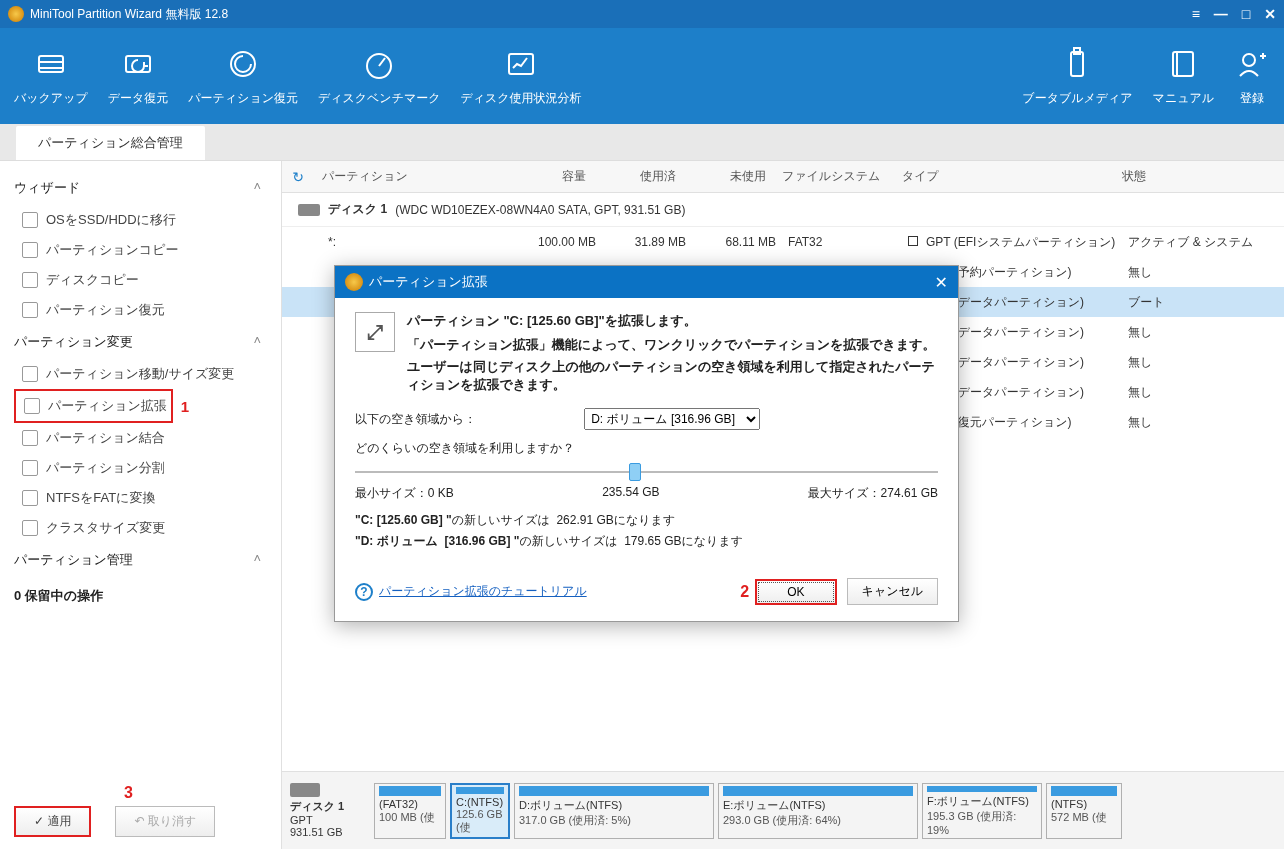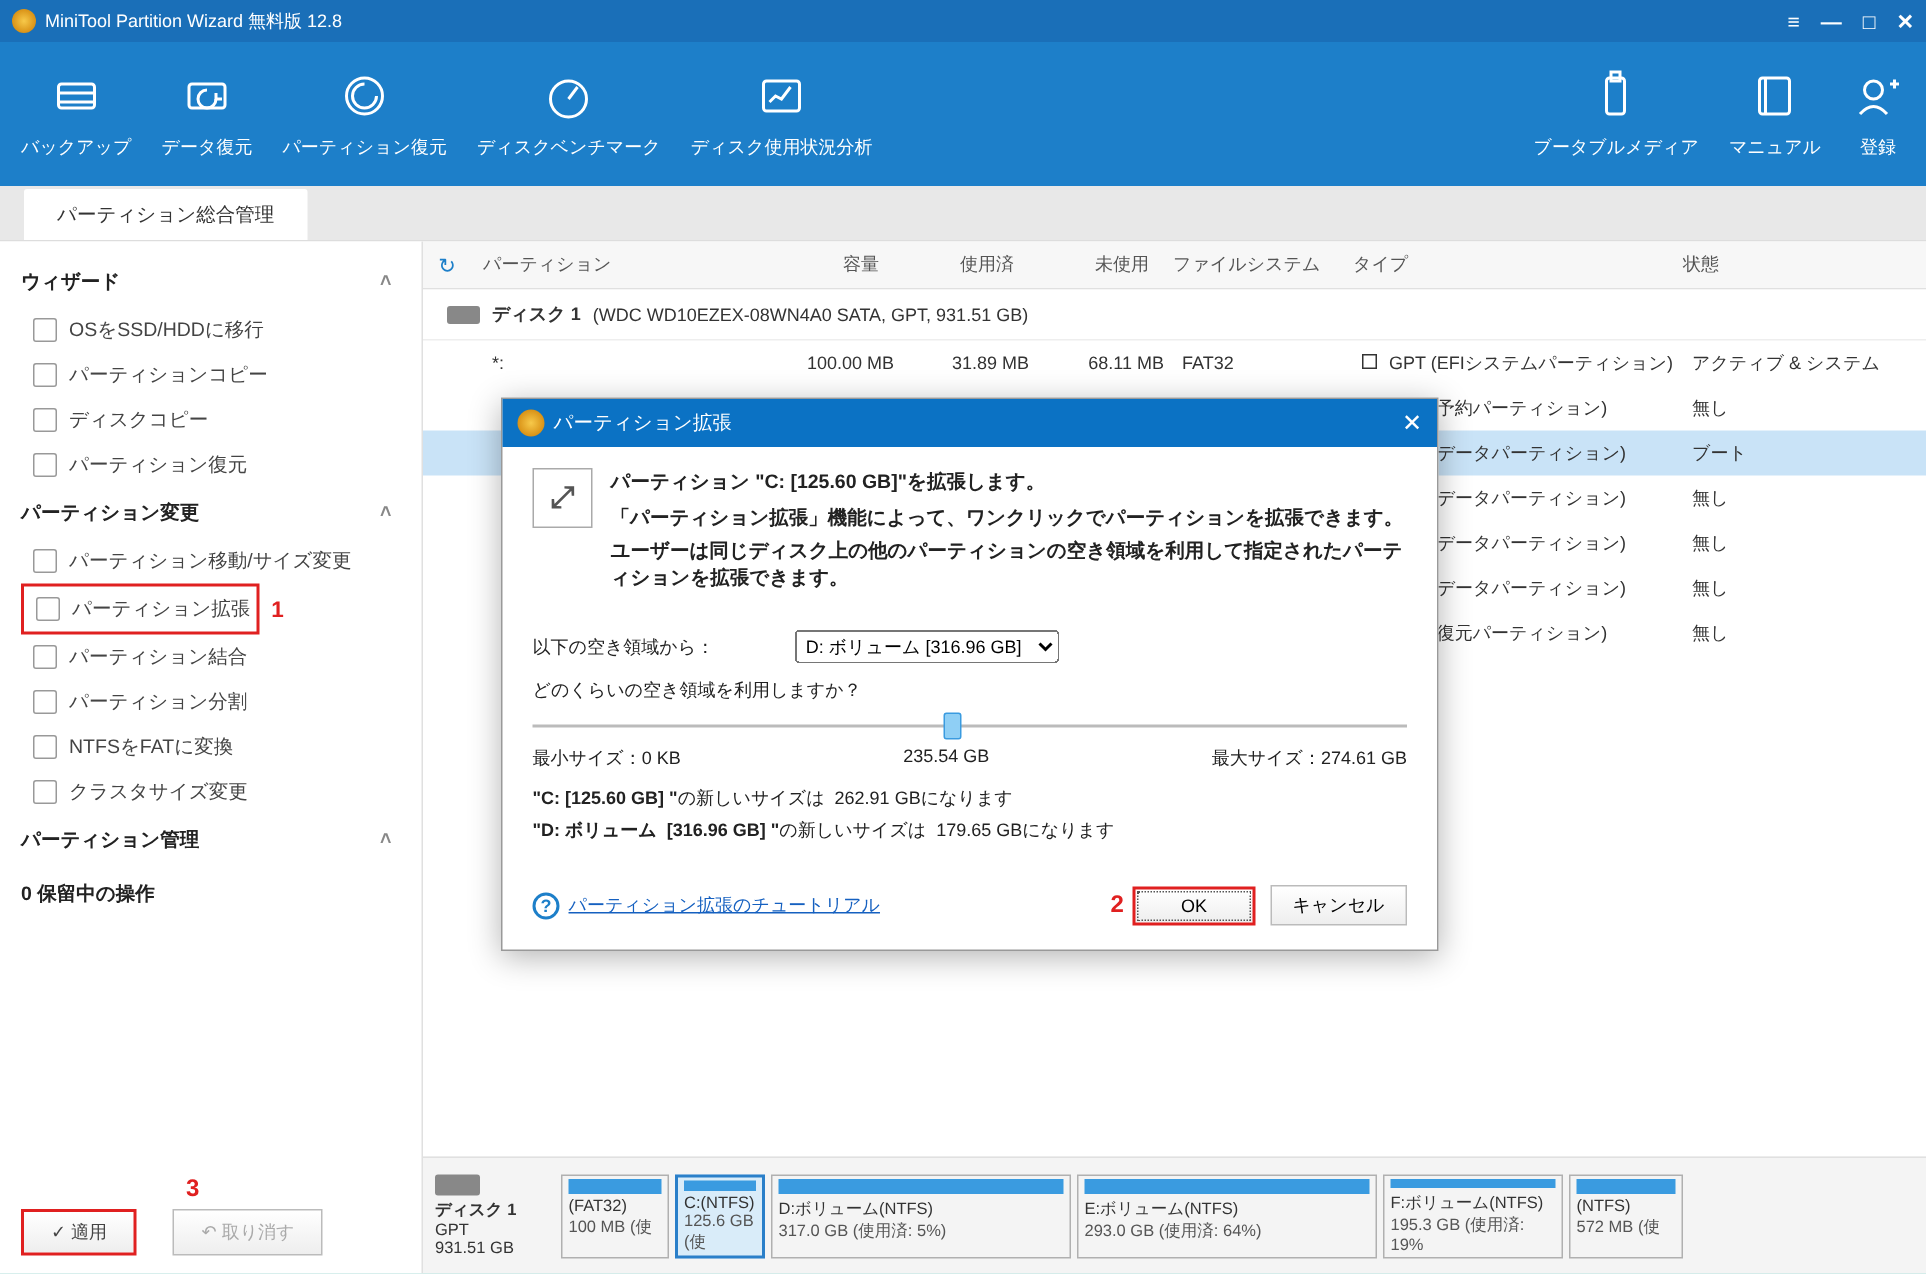--- a/index.html
+++ b/index.html
@@ -11,21 +11,21 @@
   .titlebar .win-btns { display: flex; gap: 14px; font-size: 14px; font-weight: bold; }
   .titlebar .win-btns span { cursor: pointer; }
   .toolbar { height: 96px; background: #1d7fc9; display: flex; align-items: center; padding: 0 4px; }
   .toolbar .tbtn { color: #fff; text-align: center; padding: 6px 10px; font-size: 12px; cursor: pointer; }
   .toolbar .tbtn .tic { width: 36px; height: 36px; margin: 0 auto 8px; display: block; }
   .toolbar .spacer { flex: 1; }
   .tabrow { height: 36px; background: #e8e8e8; display: flex; align-items: flex-end; padding-left: 16px; }
   .tabrow .tab { background: #fff; padding: 8px 22px; font-size: 13px; color: #333; border-radius: 2px 2px 0 0; font-family: Liberation Mono, monospace; }
   .body { flex: 1; display: flex; background: #fff; border-top: 1px solid #ddd; }
   .sidebar { width: 282px; background: #fff; border-right: 1px solid #e0e0e0; padding: 10px 0 10px 14px; font-size: 13px; color: #333; overflow: hidden; position: relative; }
-  .sidebar h4 { font-size: 13px; font-weight: bold; color: #222; padding: 8px 0; display: flex; justify-content: space-between; padding-right: 20px; }
+  .sidebar h4 { font-size: 13px; font-weight: normal; color: #222; padding: 8px 0; display: flex; justify-content: space-between; padding-right: 20px; }
   .sidebar h4 .chev { color: #888; }
   .sidebar .item { padding: 6px 4px 6px 8px; display: flex; align-items: center; gap: 8px; cursor: pointer; color: #444; }
   .sidebar .item.hl { border: 2px solid #e02020; }
   .sidebar .hl-num { color: #e02020; font-weight: bold; margin-left: 8px; font-size: 15px;}
   .sidebar .mini-ic { width: 16px; height: 16px; border: 1px solid #999; border-radius: 2px; flex-shrink:0; }
   .sidebar .pending { font-weight: bold; color: #222; padding-top: 10px; }
   .sidebar-bottom { position: absolute; bottom: 12px; left: 0; right: 0; padding: 0 14px; }
   .sidebar-bottom .num3 { color: #e02020; font-weight: bold; font-size: 16px; margin-left: 110px; display:block; margin-bottom:4px;}
   .sidebar-bottom .btns { display: flex; gap: 24px; }
   .btn { border: 1px solid #bbb; background: linear-gradient(#fff,#eee); padding: 5px 18px; font-size: 12px; cursor: pointer; color: #444; }
@@ -52,21 +52,21 @@
   .diskbar .part .lbl2 { font-size: 11px; color: #555; }
   
   .modal { position: absolute; left: 334px; top: 265px; width: 625px; background: #fff; border: 1px solid #999; box-shadow: 0 4px 20px rgba(0,0,0,0.3); font-size: 12px; color: #222; }
   .modal .mtitle { height: 32px; background: #0b72c4; color: #fff; display: flex; align-items: center; padding: 0 10px; font-size: 13px; }
   .modal .mtitle .mic { width: 18px; height: 18px; background: radial-gradient(circle,#f7c94a,#cc7a00); border-radius: 50%; margin-right: 6px; }
   .modal .mtitle .mx { margin-left: auto; font-size: 16px; cursor: pointer; }
   .modal .mbody { padding: 14px 20px; }
   .modal .heading { font-weight: bold; font-size: 13px; display:flex; align-items:flex-start; gap:12px;}
   .modal .heading .big-ic { width:40px; height:40px; border:1px solid #aaa; display:flex; align-items:center; justify-content:center; font-size:20px; color:#555; flex-shrink:0;}
   .modal .desc { margin-left: 52px; margin-top: 4px; }
-  .modal .row2 { display: flex; align-items: center; margin-top: 26px; gap: 54px; }
+  .modal .row2 { display: flex; align-items: center; margin-top: 14px; gap: 108px; }
   .modal select { width: 176px; font-size: 12px; padding: 2px; }
   .modal .slider-wrap { margin: 14px 0 6px; }
   .modal .slider-track { height: 2px; background: #bbb; position: relative; margin: 12px 0; }
   .modal .slider-thumb { position: absolute; top: -8px; left: 47%; width: 12px; height: 18px; background: #8fcff5; border: 1px solid #3a9be0; border-radius: 2px; cursor:pointer;}
   .modal .minmax { display: flex; justify-content: space-between; margin-top: 6px; font-size: 12px;}
   .modal .newsizes { margin-top: 10px; }
   .modal .newsizes div { margin: 4px 0; }
   .modal .mfooter { display: flex; align-items: center; padding: 10px 20px 16px; }
   .modal .mfooter .help-ic { width:18px; height:18px; border:2px solid #1d7fc9; border-radius:50%; color:#1d7fc9; text-align:center; line-height:14px; font-weight:bold; margin-right:6px; font-size:12px;}
   .modal .mfooter a { color: #1560c0; text-decoration: underline; }

